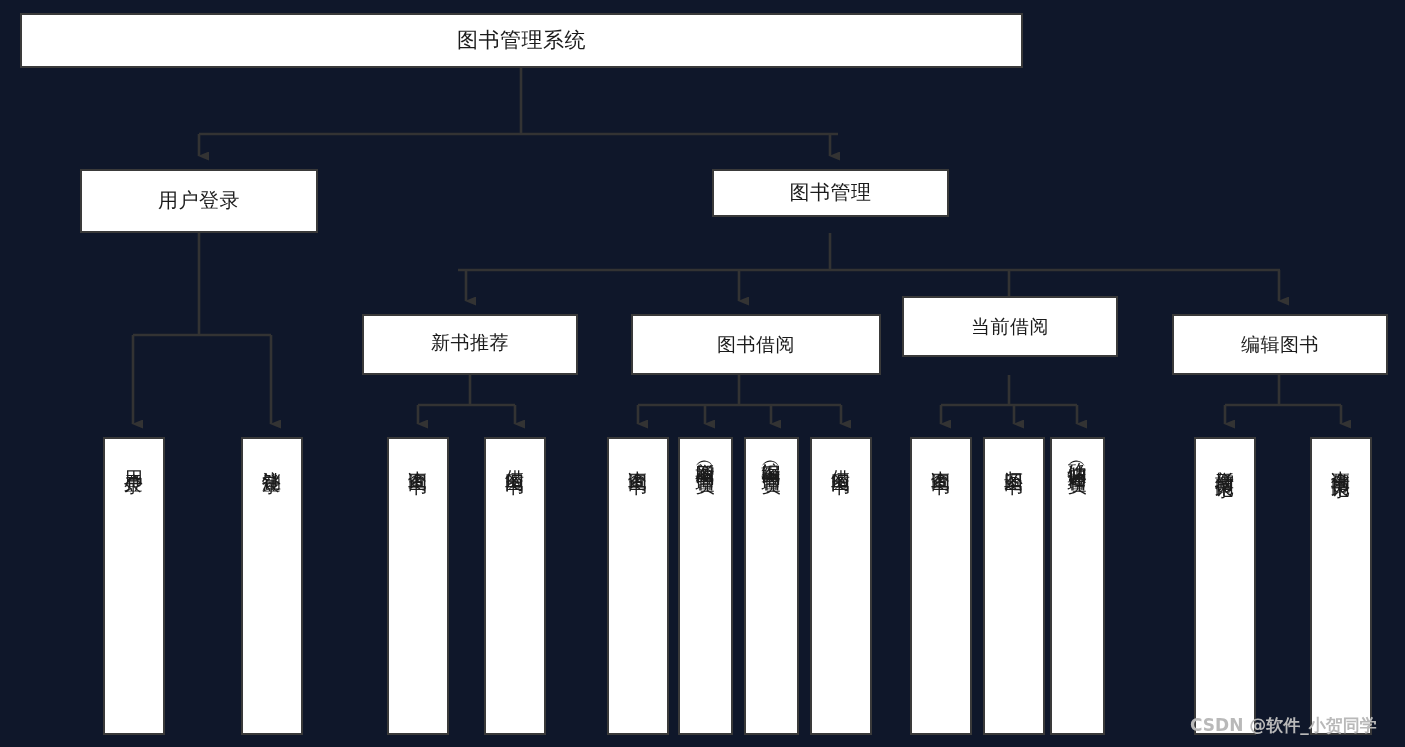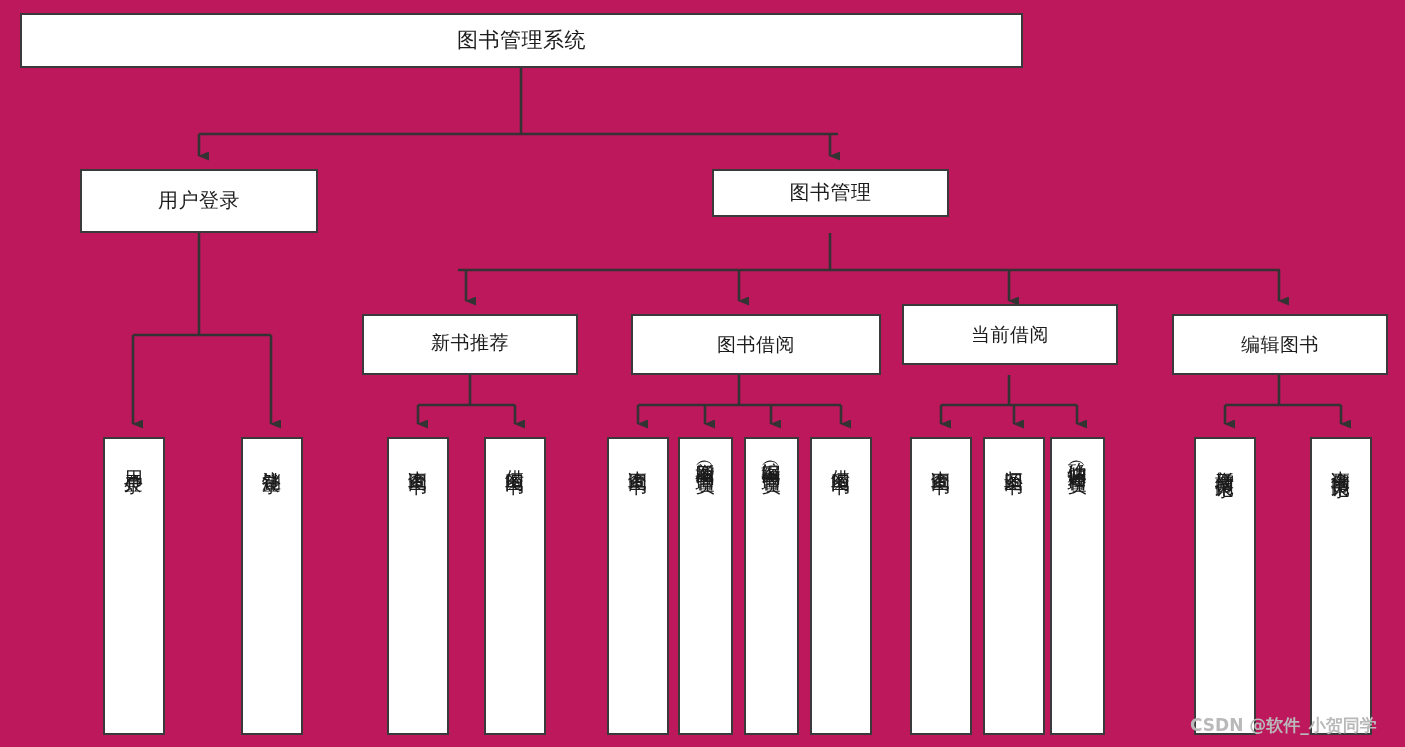--- a/index.html
+++ b/index.html
@@ -8,21 +8,21 @@
     padding: 0;
     background: #ffffff;
   }
   body {
     font-family: "DejaVu Sans", "Liberation Sans", sans-serif;
   }
   #canvas {
     position: relative;
     width: 1405px;
     height: 747px;
-    background: #be185d;
+    background: #0f172a;
     overflow: hidden;
   }
   #wires {
     position: absolute;
     left: 0;
     top: 0;
     width: 1405px;
     height: 747px;
     pointer-events: none;
   }
@@ -142,21 +142,21 @@
   <div class="node level2" style="left:712px; top:169px; width:237px; height:48px;">
     <span class="label">图书管理</span>
   </div>
 
   <div class="node level3" style="left:362px; top:314px; width:216px; height:61px;font-family:Liberation Mono, monospace;">
     <span class="label">新书推荐</span>
   </div>
   <div class="node level3" style="left:631px; top:314px; width:250px; height:61px;">
     <span class="label">图书借阅</span>
   </div>
-  <div class="node level3" style="left:902px; top:304px; width:216px; height:61px;">
+  <div class="node level3" style="left:902px; top:296px; width:216px; height:61px;">
     <span class="label">当前借阅</span>
   </div>
   <div class="node level3" style="left:1172px; top:314px; width:216px; height:61px;">
     <span class="label">编辑图书</span>
   </div>
 
   <div class="node leaf" style="left:103px; top:437px; width:62px; height:298px;">
     <span class="label">用户登录</span>
   </div>
   <div class="node leaf" style="left:241px; top:437px; width:62px; height:298px;">

